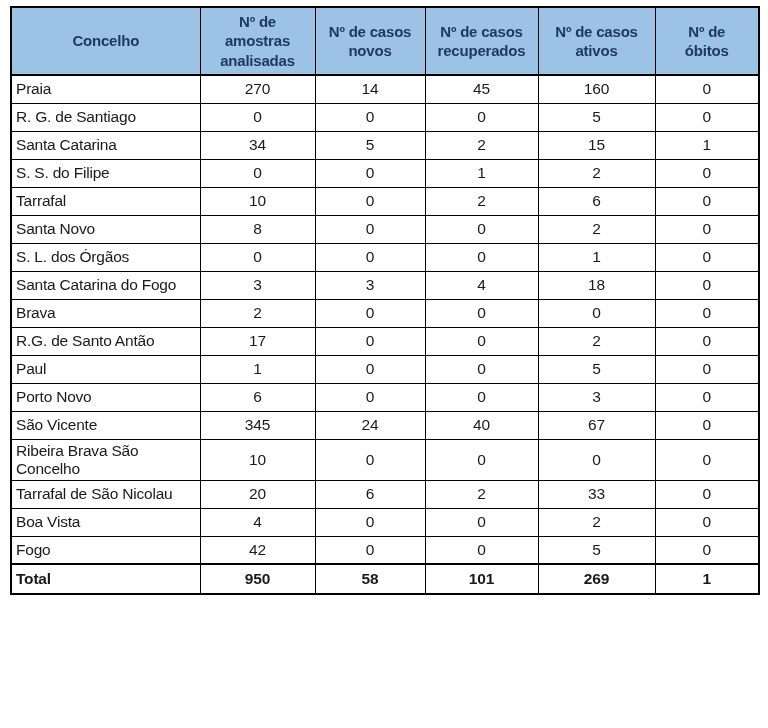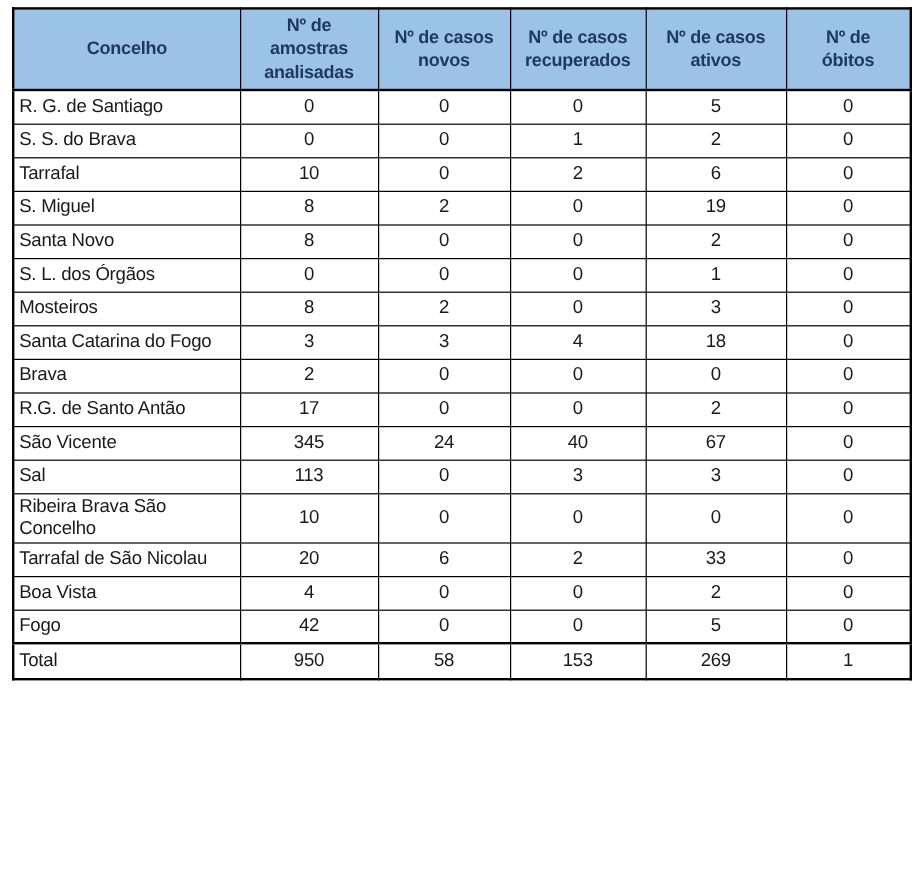--- a/index.html
+++ b/index.html
@@ -59,21 +59,21 @@
     letter-spacing: -0.2px;
   }
   td.cell-name {
     text-align: left;
     padding-left: 6px;
   }
   td.cell-num {
     text-align: center;
   }
   tr.total-row td {
-    font-weight: normal;
+    font-weight: bold;
     border-top: 2px solid var(--border);
     height: 30px;
   }
 </style>
 </head>
 <body>
 
 <div class="table-wrap">
   <table class="data-table">
     <colgroup>
@@ -95,73 +95,73 @@
         <th>Nº de casos
 recuperados</th>
         <th>Nº de casos
 ativos</th>
         <th>Nº de
 óbitos</th>
       </tr>
     </thead>
     <tbody>
         <tr>
+    <td class="cell-name">Praia</td>
+    <td class="cell-num">270</td>
+    <td class="cell-num">14</td>
+    <td class="cell-num">45</td>
+    <td class="cell-num">160</td>
+    <td class="cell-num">0</td>
+  </tr>
+        <tr>
     <td class="cell-name">R. G. de Santiago</td>
     <td class="cell-num">0</td>
     <td class="cell-num">0</td>
     <td class="cell-num">0</td>
     <td class="cell-num">5</td>
     <td class="cell-num">0</td>
   </tr>
         <tr>
-    <td class="cell-name">S. S. do Brava</td>
+    <td class="cell-name">Santa Catarina</td>
+    <td class="cell-num">34</td>
+    <td class="cell-num">5</td>
+    <td class="cell-num">2</td>
+    <td class="cell-num">15</td>
+    <td class="cell-num">1</td>
+  </tr>
+        <tr>
+    <td class="cell-name">S. S. do Filipe</td>
     <td class="cell-num">0</td>
     <td class="cell-num">0</td>
     <td class="cell-num">1</td>
     <td class="cell-num">2</td>
     <td class="cell-num">0</td>
   </tr>
         <tr>
     <td class="cell-name">Tarrafal</td>
     <td class="cell-num">10</td>
     <td class="cell-num">0</td>
     <td class="cell-num">2</td>
     <td class="cell-num">6</td>
     <td class="cell-num">0</td>
   </tr>
         <tr>
-    <td class="cell-name">S. Miguel</td>
-    <td class="cell-num">8</td>
-    <td class="cell-num">2</td>
-    <td class="cell-num">0</td>
-    <td class="cell-num">19</td>
-    <td class="cell-num">0</td>
-  </tr>
-        <tr>
     <td class="cell-name">Santa Novo</td>
     <td class="cell-num">8</td>
     <td class="cell-num">0</td>
     <td class="cell-num">0</td>
     <td class="cell-num">2</td>
     <td class="cell-num">0</td>
   </tr>
         <tr>
     <td class="cell-name">S. L. dos Órgãos</td>
     <td class="cell-num">0</td>
     <td class="cell-num">0</td>
     <td class="cell-num">0</td>
     <td class="cell-num">1</td>
-    <td class="cell-num">0</td>
-  </tr>
-        <tr>
-    <td class="cell-name">Mosteiros</td>
-    <td class="cell-num">8</td>
-    <td class="cell-num">2</td>
-    <td class="cell-num">0</td>
-    <td class="cell-num">3</td>
     <td class="cell-num">0</td>
   </tr>
         <tr>
     <td class="cell-name">Santa Catarina do Fogo</td>
     <td class="cell-num">3</td>
     <td class="cell-num">3</td>
     <td class="cell-num">4</td>
     <td class="cell-num">18</td>
     <td class="cell-num">0</td>
   </tr>
@@ -175,36 +175,44 @@
   </tr>
         <tr>
     <td class="cell-name">R.G. de Santo Antão</td>
     <td class="cell-num">17</td>
     <td class="cell-num">0</td>
     <td class="cell-num">0</td>
     <td class="cell-num">2</td>
     <td class="cell-num">0</td>
   </tr>
         <tr>
+    <td class="cell-name">Paul</td>
+    <td class="cell-num">1</td>
+    <td class="cell-num">0</td>
+    <td class="cell-num">0</td>
+    <td class="cell-num">5</td>
+    <td class="cell-num">0</td>
+  </tr>
+        <tr>
+    <td class="cell-name">Porto Novo</td>
+    <td class="cell-num">6</td>
+    <td class="cell-num">0</td>
+    <td class="cell-num">0</td>
+    <td class="cell-num">3</td>
+    <td class="cell-num">0</td>
+  </tr>
+        <tr>
     <td class="cell-name">São Vicente</td>
     <td class="cell-num">345</td>
     <td class="cell-num">24</td>
     <td class="cell-num">40</td>
     <td class="cell-num">67</td>
     <td class="cell-num">0</td>
   </tr>
         <tr>
-    <td class="cell-name">Sal</td>
-    <td class="cell-num">113</td>
-    <td class="cell-num">0</td>
-    <td class="cell-num">3</td>
-    <td class="cell-num">3</td>
-    <td class="cell-num">0</td>
-  </tr>
-        <tr>
     <td class="cell-name">Ribeira Brava São Concelho</td>
     <td class="cell-num">10</td>
     <td class="cell-num">0</td>
     <td class="cell-num">0</td>
     <td class="cell-num">0</td>
     <td class="cell-num">0</td>
   </tr>
         <tr>
     <td class="cell-name">Tarrafal de São Nicolau</td>
     <td class="cell-num">20</td>
@@ -226,19 +234,19 @@
     <td class="cell-num">42</td>
     <td class="cell-num">0</td>
     <td class="cell-num">0</td>
     <td class="cell-num">5</td>
     <td class="cell-num">0</td>
   </tr>
         <tr class="total-row">
     <td class="cell-name">Total</td>
     <td class="cell-num">950</td>
     <td class="cell-num">58</td>
-    <td class="cell-num">153</td>
+    <td class="cell-num">101</td>
     <td class="cell-num">269</td>
     <td class="cell-num">1</td>
   </tr>
       </tbody>
   </table>
 </div>
 
 </body></html>

